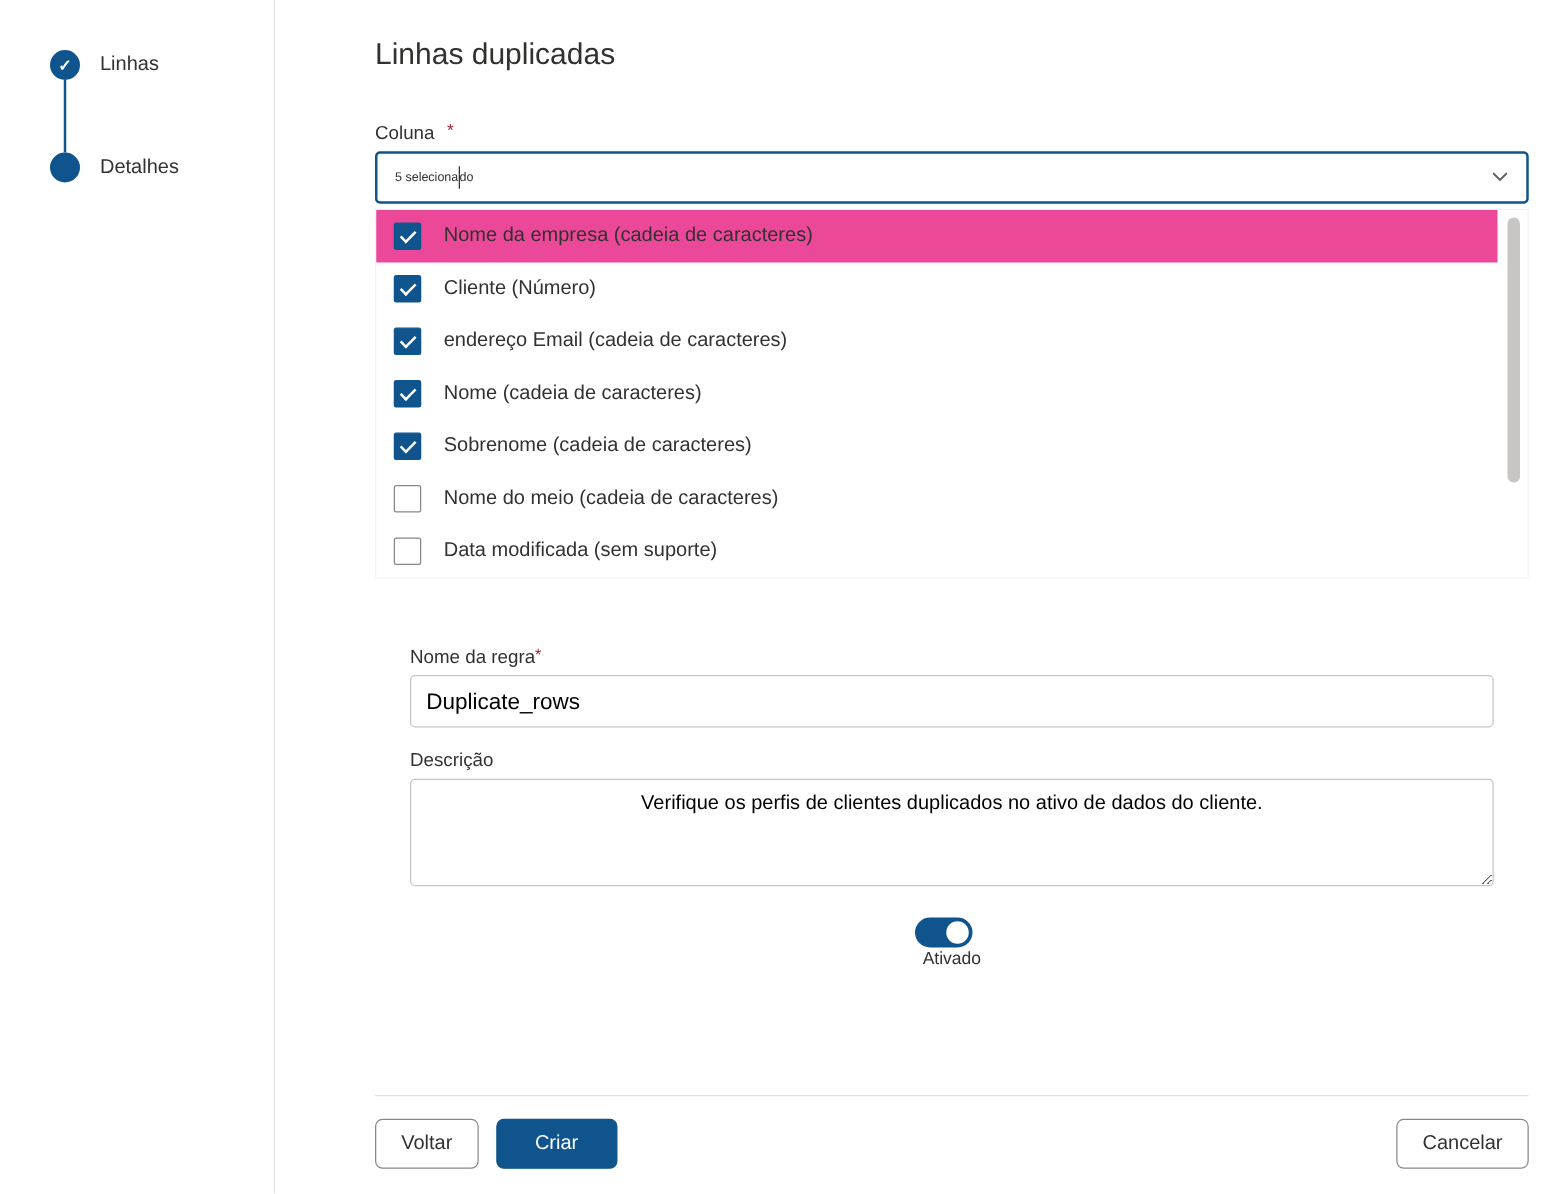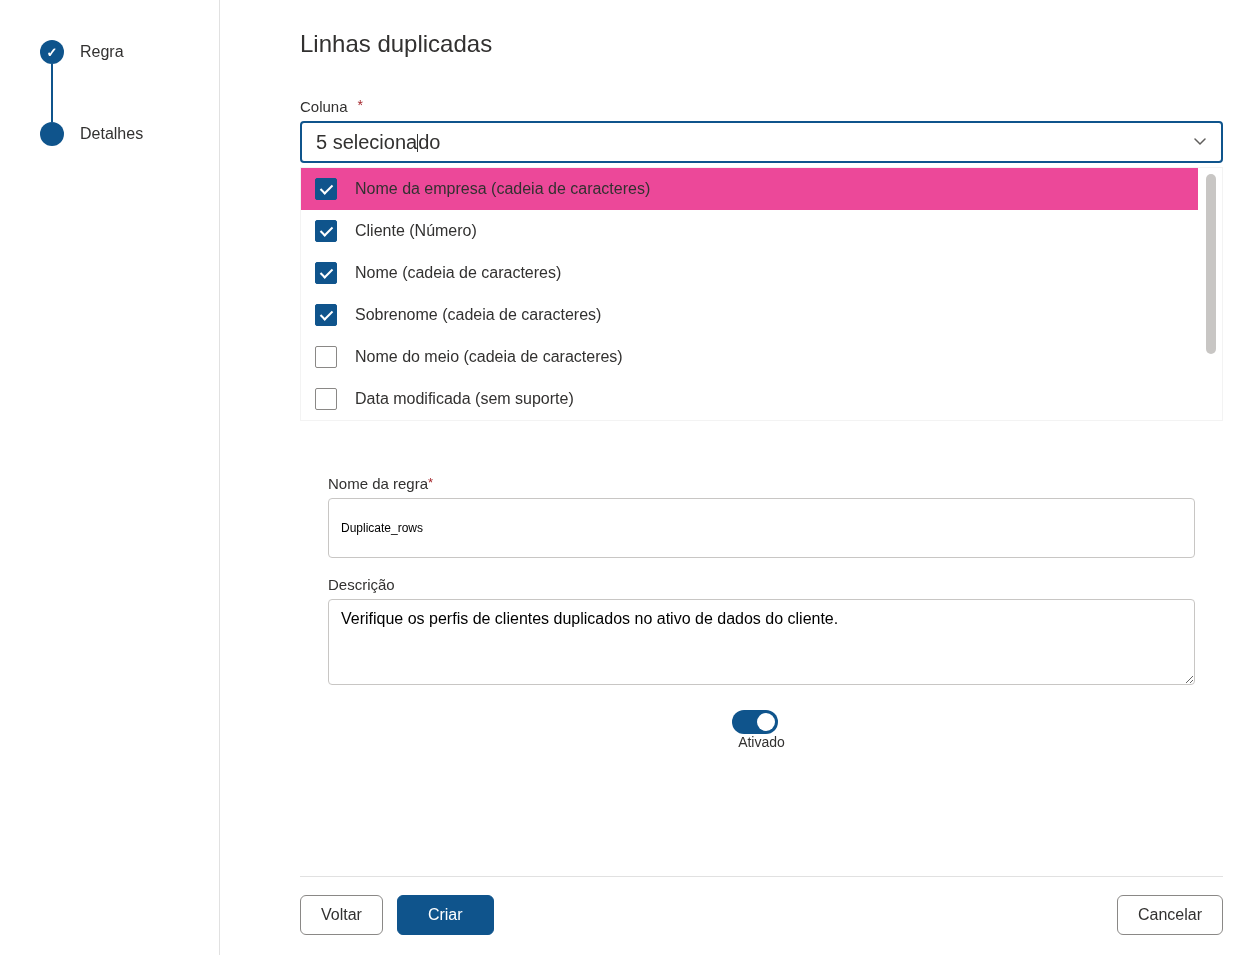--- a/index.html
+++ b/index.html
@@ -42,21 +42,21 @@
   .page-title { font-size: 24px; font-weight: 400; margin: 0 0 40px 0; }
   .field-label { font-size: 15px; margin-bottom: 6px; }
   .req-star { color: #a4262c; margin-left: 10px; font-size: 14px; position: relative; top: -2px;}
   .req-star-inline { color: #a4262c; font-size: 13px; position: relative; top:-2px;}
   .select-box {
     border: 2px solid #0f548c;
     border-radius: 4px;
     height: 42px;
     display: flex; align-items: center; justify-content: space-between;
     padding: 0 14px;
-    font-size: 20px;
+    font-size: 10px;
     cursor: pointer;
     margin-bottom: 0;
   }
   .select-box .value { position: relative; }
   .cursor-bar {
     display:inline-block; width:1px; height:18px; background:#333; vertical-align:middle; margin: 0 0px;
   }
   .chevron {
     width: 14px; height: 14px;
   display:flex;align-items:center;justify-content:center;}
@@ -88,26 +88,26 @@
   .scrollbar-track {
     position: absolute; right: 6px; top: 6px; width: 10px; height: calc(100% - 12px);
     background: transparent;
   }
   .scrollbar-thumb {
     width: 10px; background: #c8c6c4; border-radius: 5px;
     height: 75%;
   }
   .section { margin-top: 36px; padding: 0 28px 0 28px;}
   .text-input {
-    width: 100%; height: 60px; border: 1px solid #c8c6c4; border-radius: 4px;
-    padding: 0 12px; font-size: 12px; font-family: inherit;
+    width: 100%; height: 42px; border: 1px solid #c8c6c4; border-radius: 4px;
+    padding: 0 12px; font-size: 18px; font-family: inherit;
   }
   .textarea {
     width: 100%; height: 86px; border: 1px solid #c8c6c4; border-radius: 4px;
-    padding: 10px 12px; font-size: 16px; font-family: inherit; resize: both;
+    padding: 10px 12px; font-size: 16px; font-family: inherit; resize: both; text-align: center;
   }
   .toggle-row { display:flex; align-items:center; margin-top: 22px; flex-direction: column; }
   .toggle {
     width: 46px; height: 24px; background: #0f548c; border-radius: 12px; position: relative;
     cursor:pointer; margin-right: 14px;
   }
   .toggle-knob {
     width: 18px; height:18px; background:#fff; border-radius:50%;
     position:absolute; right:3px; top:3px;
   }
@@ -130,21 +130,21 @@
 </head>
 <body>
 
 <div class="layout">
   <aside class="sidebar">
     <ul class="step-list">
       <li class="step-item">
         <span class="step-circle completed">
             <span class="step-check">✓</span>
           </span>
-        <span class="step-label">Regra</span>
+        <span class="step-label">Linhas</span>
       </li>
       <div class="step-connector"></div>
       <li class="step-item">
         <span class="step-circle"></span>
         <span class="step-label">Detalhes</span>
       </li>
     </ul>
   </aside>
 
   <main class="main">
@@ -167,20 +167,24 @@
         <div class="dropdown-row highlight">
           <span class="checkbox checked"></span>
           <span>Nome da empresa (cadeia de caracteres)</span>
         </div>
         <div class="dropdown-row">
           <span class="checkbox checked"></span>
           <span>Cliente (Número)</span>
         </div>
         <div class="dropdown-row">
           <span class="checkbox checked"></span>
+          <span>endereço Email (cadeia de caracteres)</span>
+        </div>
+        <div class="dropdown-row">
+          <span class="checkbox checked"></span>
           <span>Nome (cadeia de caracteres)</span>
         </div>
         <div class="dropdown-row">
           <span class="checkbox checked"></span>
           <span>Sobrenome (cadeia de caracteres)</span>
         </div>
         <div class="dropdown-row">
           <span class="checkbox"></span>
           <span>Nome do meio (cadeia de caracteres)</span>
         </div>

